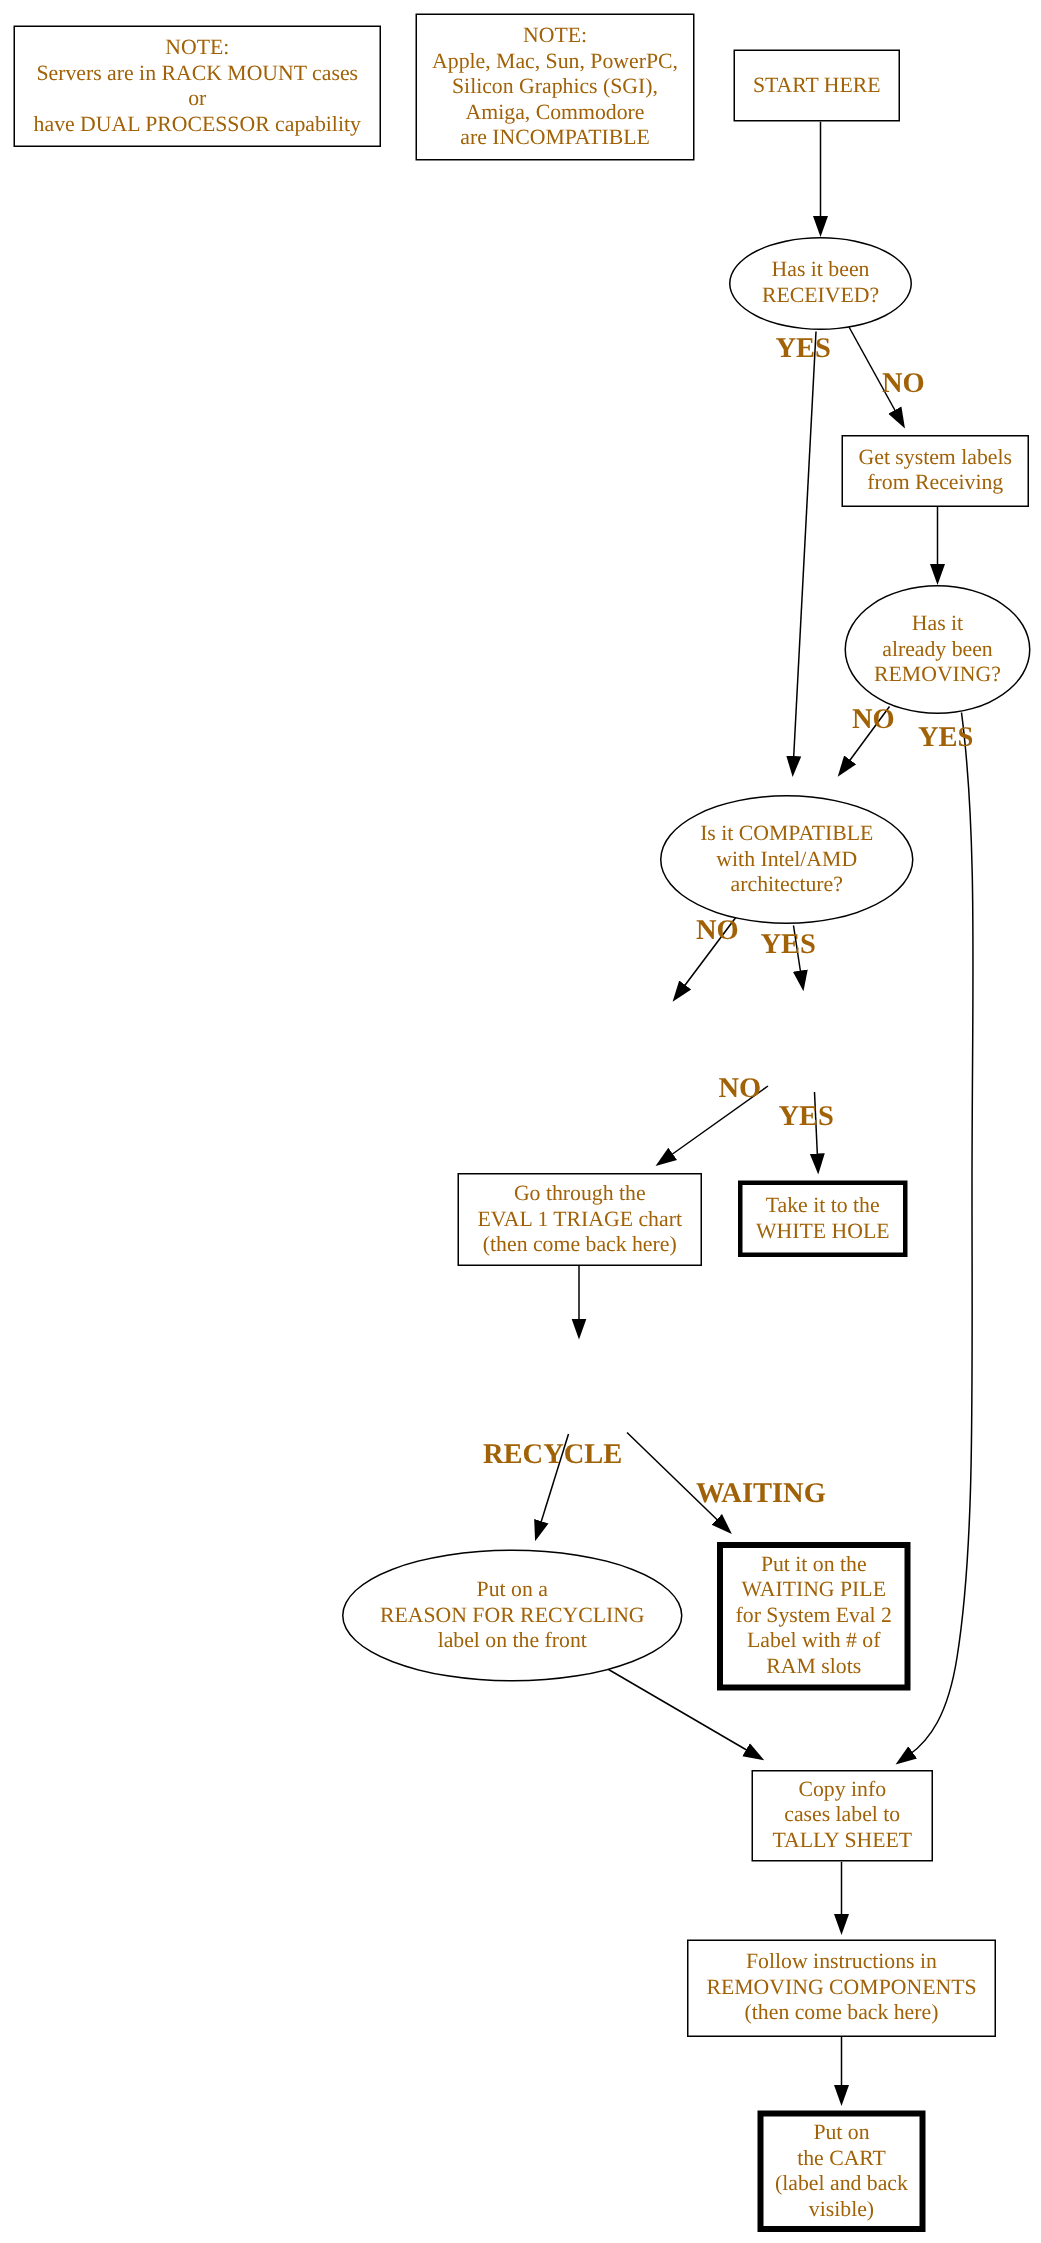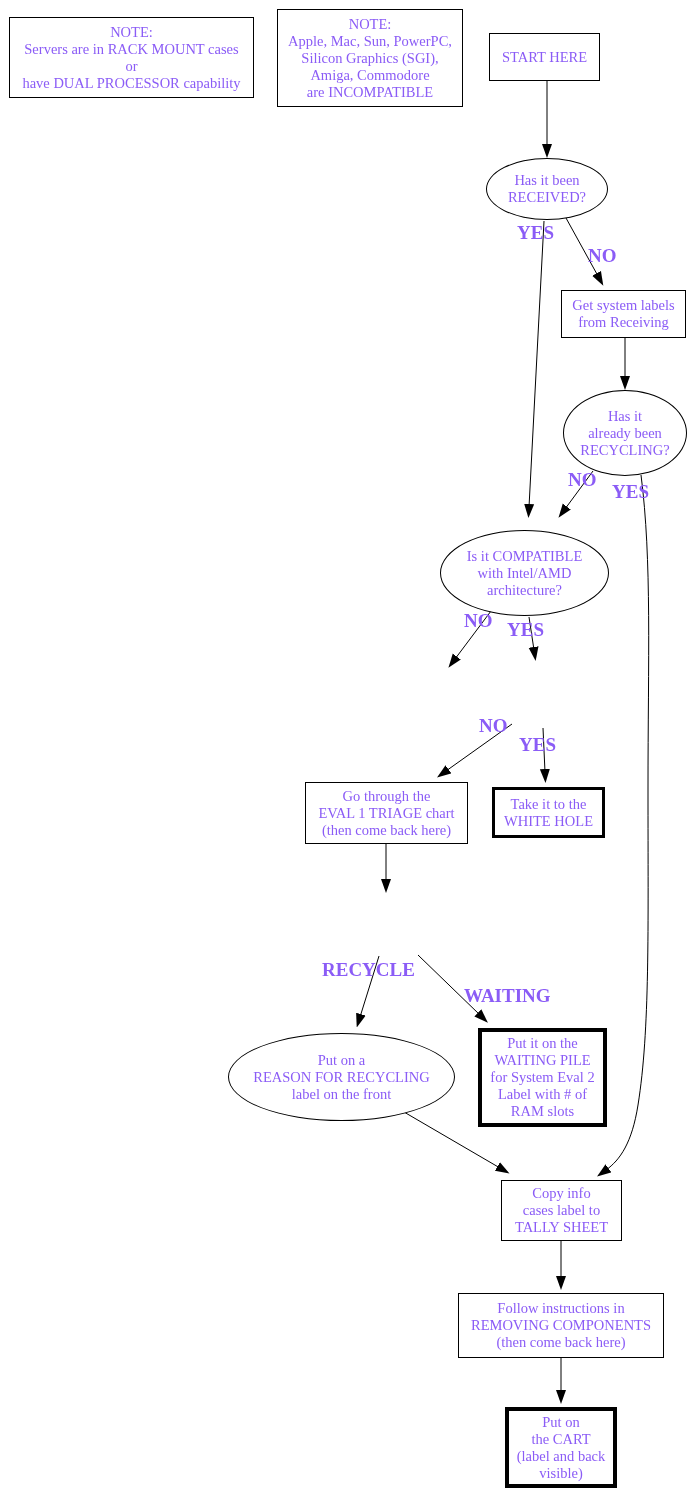--- a/index.html
+++ b/index.html
@@ -2,21 +2,21 @@
 <html><head>
 <meta charset="utf-8">
 <style>
   html, body { margin: 0; padding: 0; background: #ffffff; }
   .canvas {
     position: relative;
     width: 694px;
     height: 1495px;
     background: #ffffff;
     font-family: "Liberation Serif", "DejaVu Serif", serif;
-    color: #8b5cf6;
+    color: #a16207;
     overflow: hidden;
   }
   svg.edges { position: absolute; left: 0; top: 0; }
   svg.edges path.e { fill: none; stroke: #000000; stroke-width: 1px; }
   .node {
     position: absolute;
     box-sizing: border-box;
     display: flex;
     align-items: center;
     justify-content: center;
@@ -94,21 +94,21 @@
   </div>
 
   <div class="node ellipse" style="left:486px;top:158px;width:122px;height:62px">
     <span class="lbl">Has it been
 RECEIVED?</span>
   </div>
 
   <div class="node ellipse" style="left:563px;top:390px;width:124px;height:86px">
     <span class="lbl">Has it
 already been
-RECYCLING?</span>
+REMOVING?</span>
   </div>
 
   <div class="node ellipse" style="left:440px;top:530px;width:169px;height:86px">
     <span class="lbl">Is it COMPATIBLE
 with Intel/AMD
 architecture?</span>
   </div>
 
 
 

